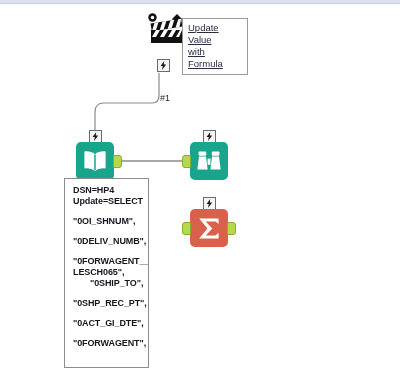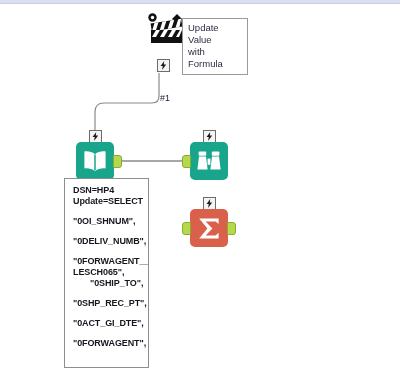--- a/index.html
+++ b/index.html
@@ -175,21 +175,21 @@
       </svg>
     </div>
 
     <div class="evt-stub" style="left:11px; top:47px;">
       <svg width="7" height="9" viewBox="0 0 7 9">
         <path d="M4.2,0 L0.6,5 L2.8,5 L2.0,9 L6.2,3.6 L3.8,3.6 Z" fill="#1a1a1a"></path>
       </svg>
     </div>
   </div>
 
-  <div class="label-box" style="left:182px; top:18px; width:66px;">Update Value
+  <div class="label-box" style="left:182px; top:18px; width:66px;text-decoration:underline;">Update Value
 with Formula</div>
 
   <div class="wire-label" style="left:160px; top:93px;">#1</div>
 
   <div class="node" style="left:76px; top:142px;">
     <div class="evt-stub" style="left:13px; top:-12px;">
       <svg width="7" height="9" viewBox="0 0 7 9">
         <path d="M4.2,0 L0.6,5 L2.8,5 L2.0,9 L6.2,3.6 L3.8,3.6 Z" fill="#1a1a1a"></path>
       </svg>
     </div>

